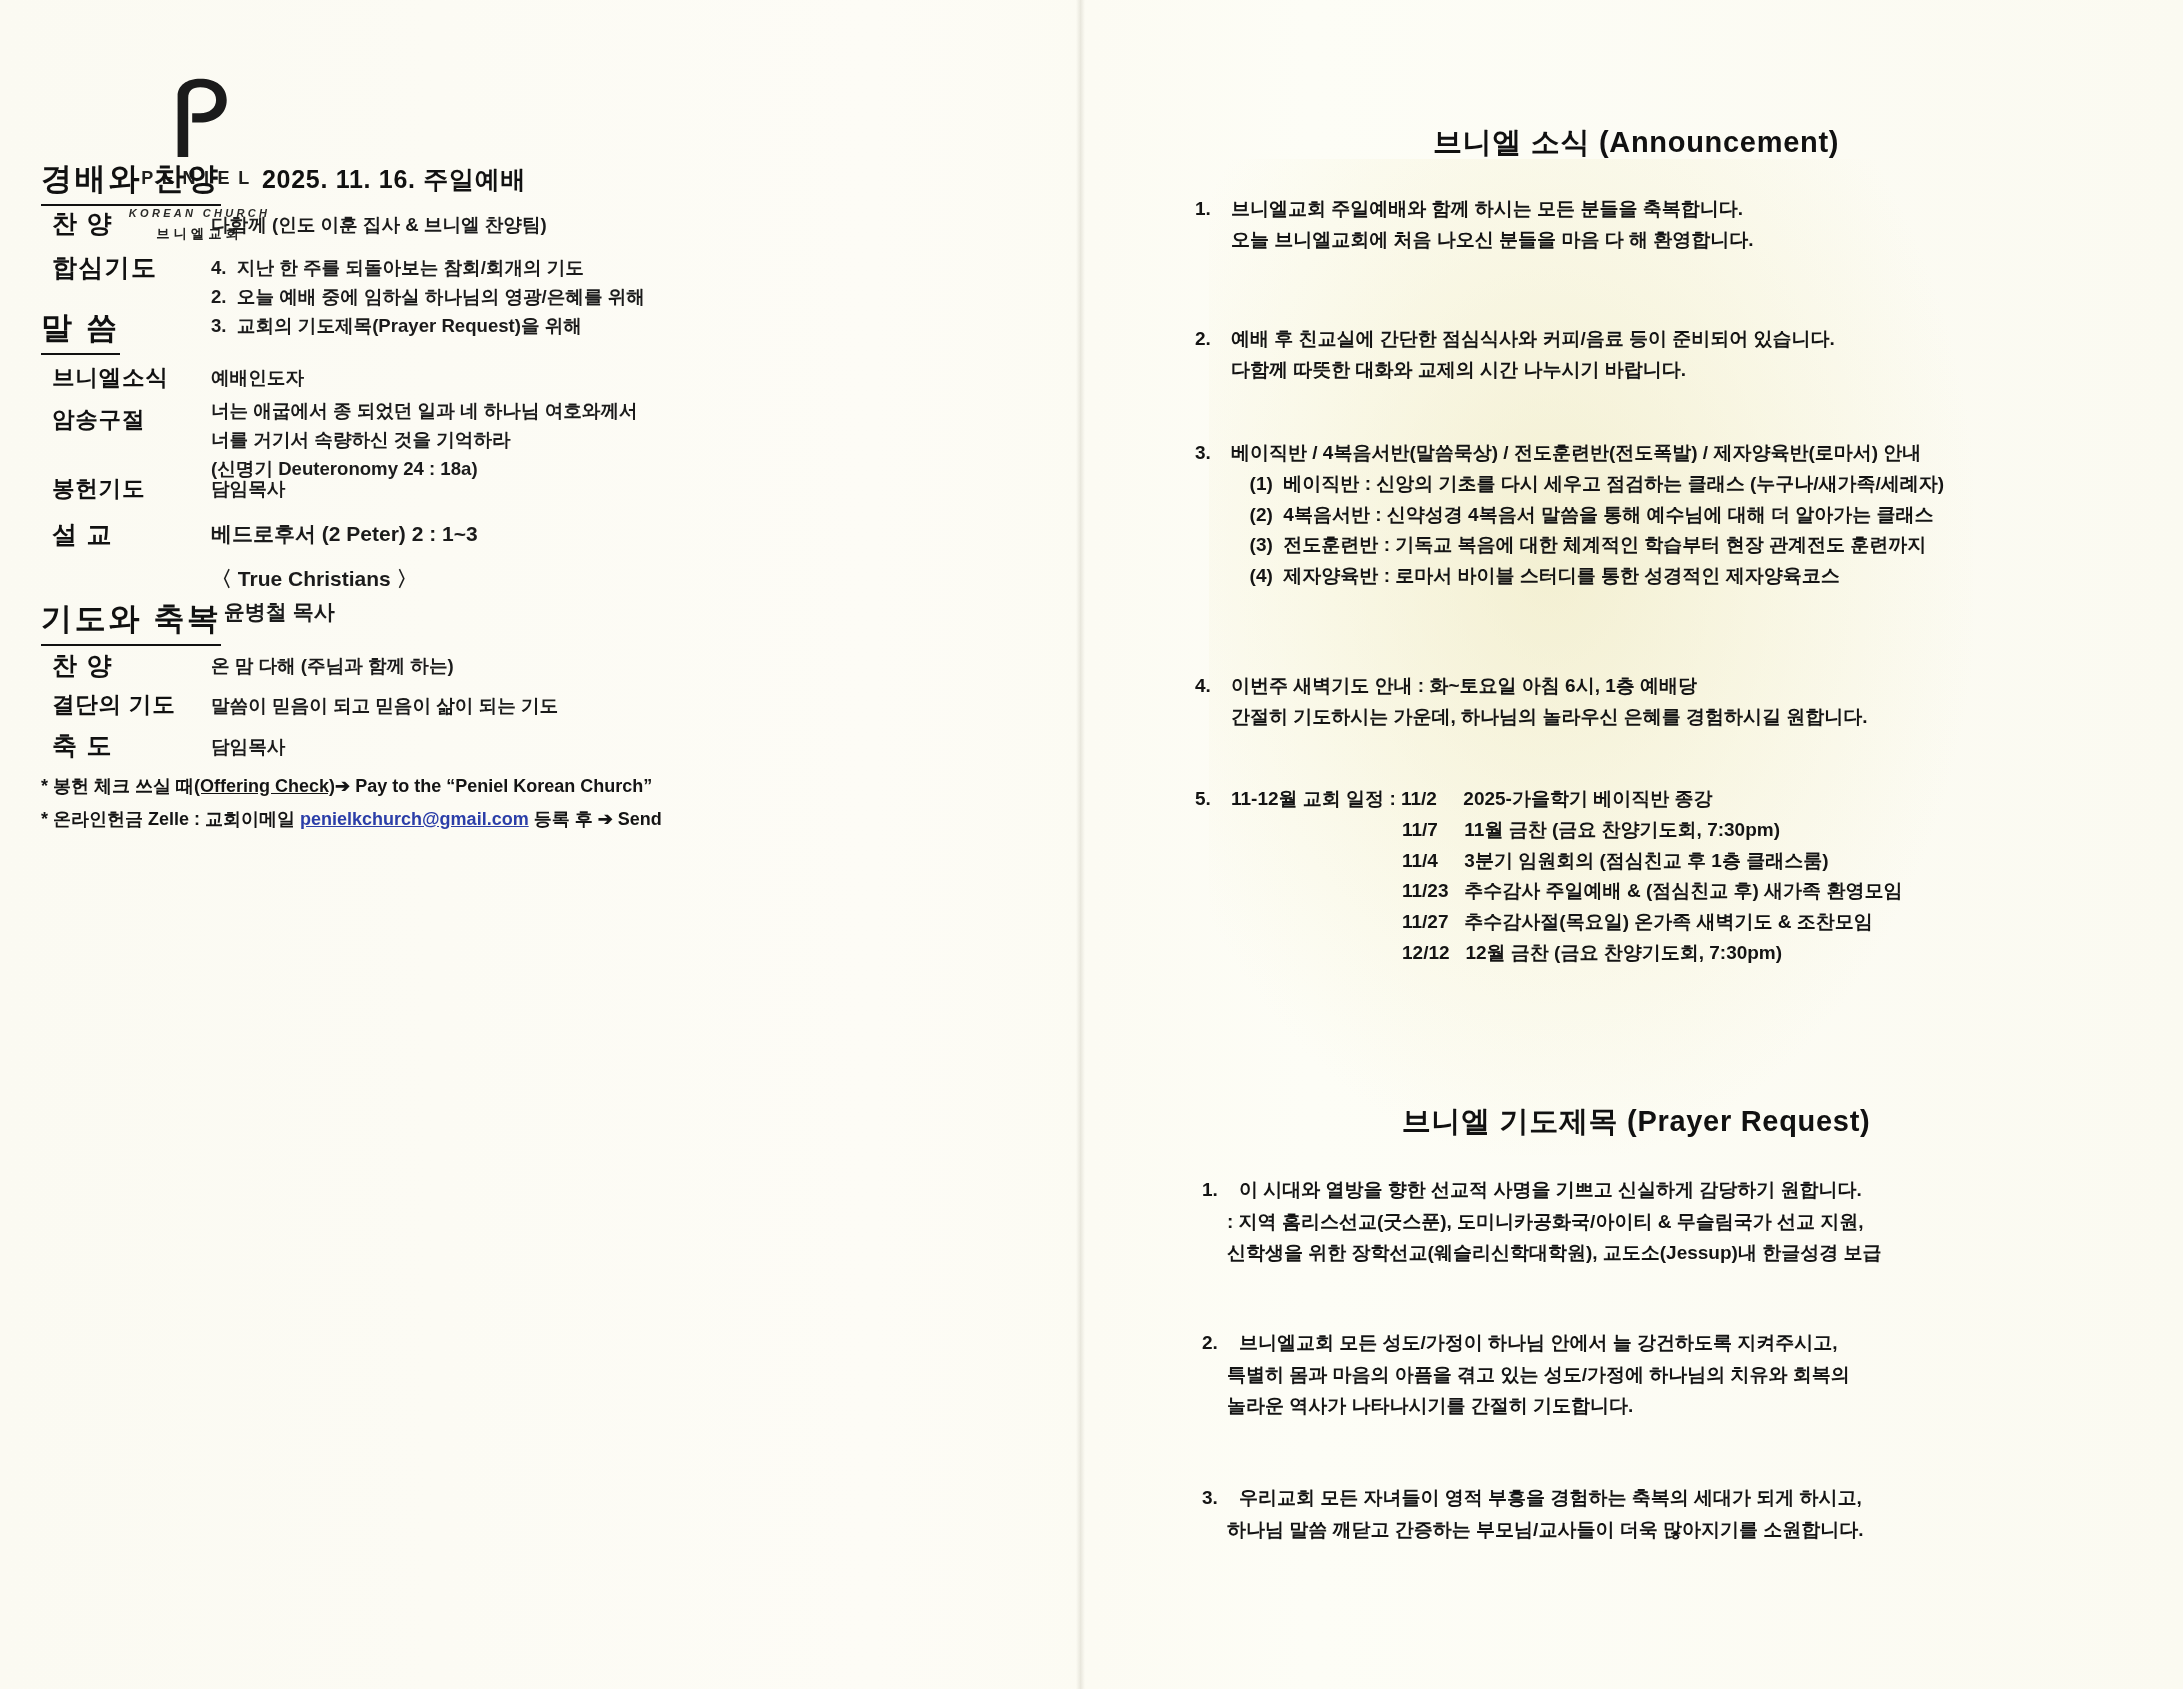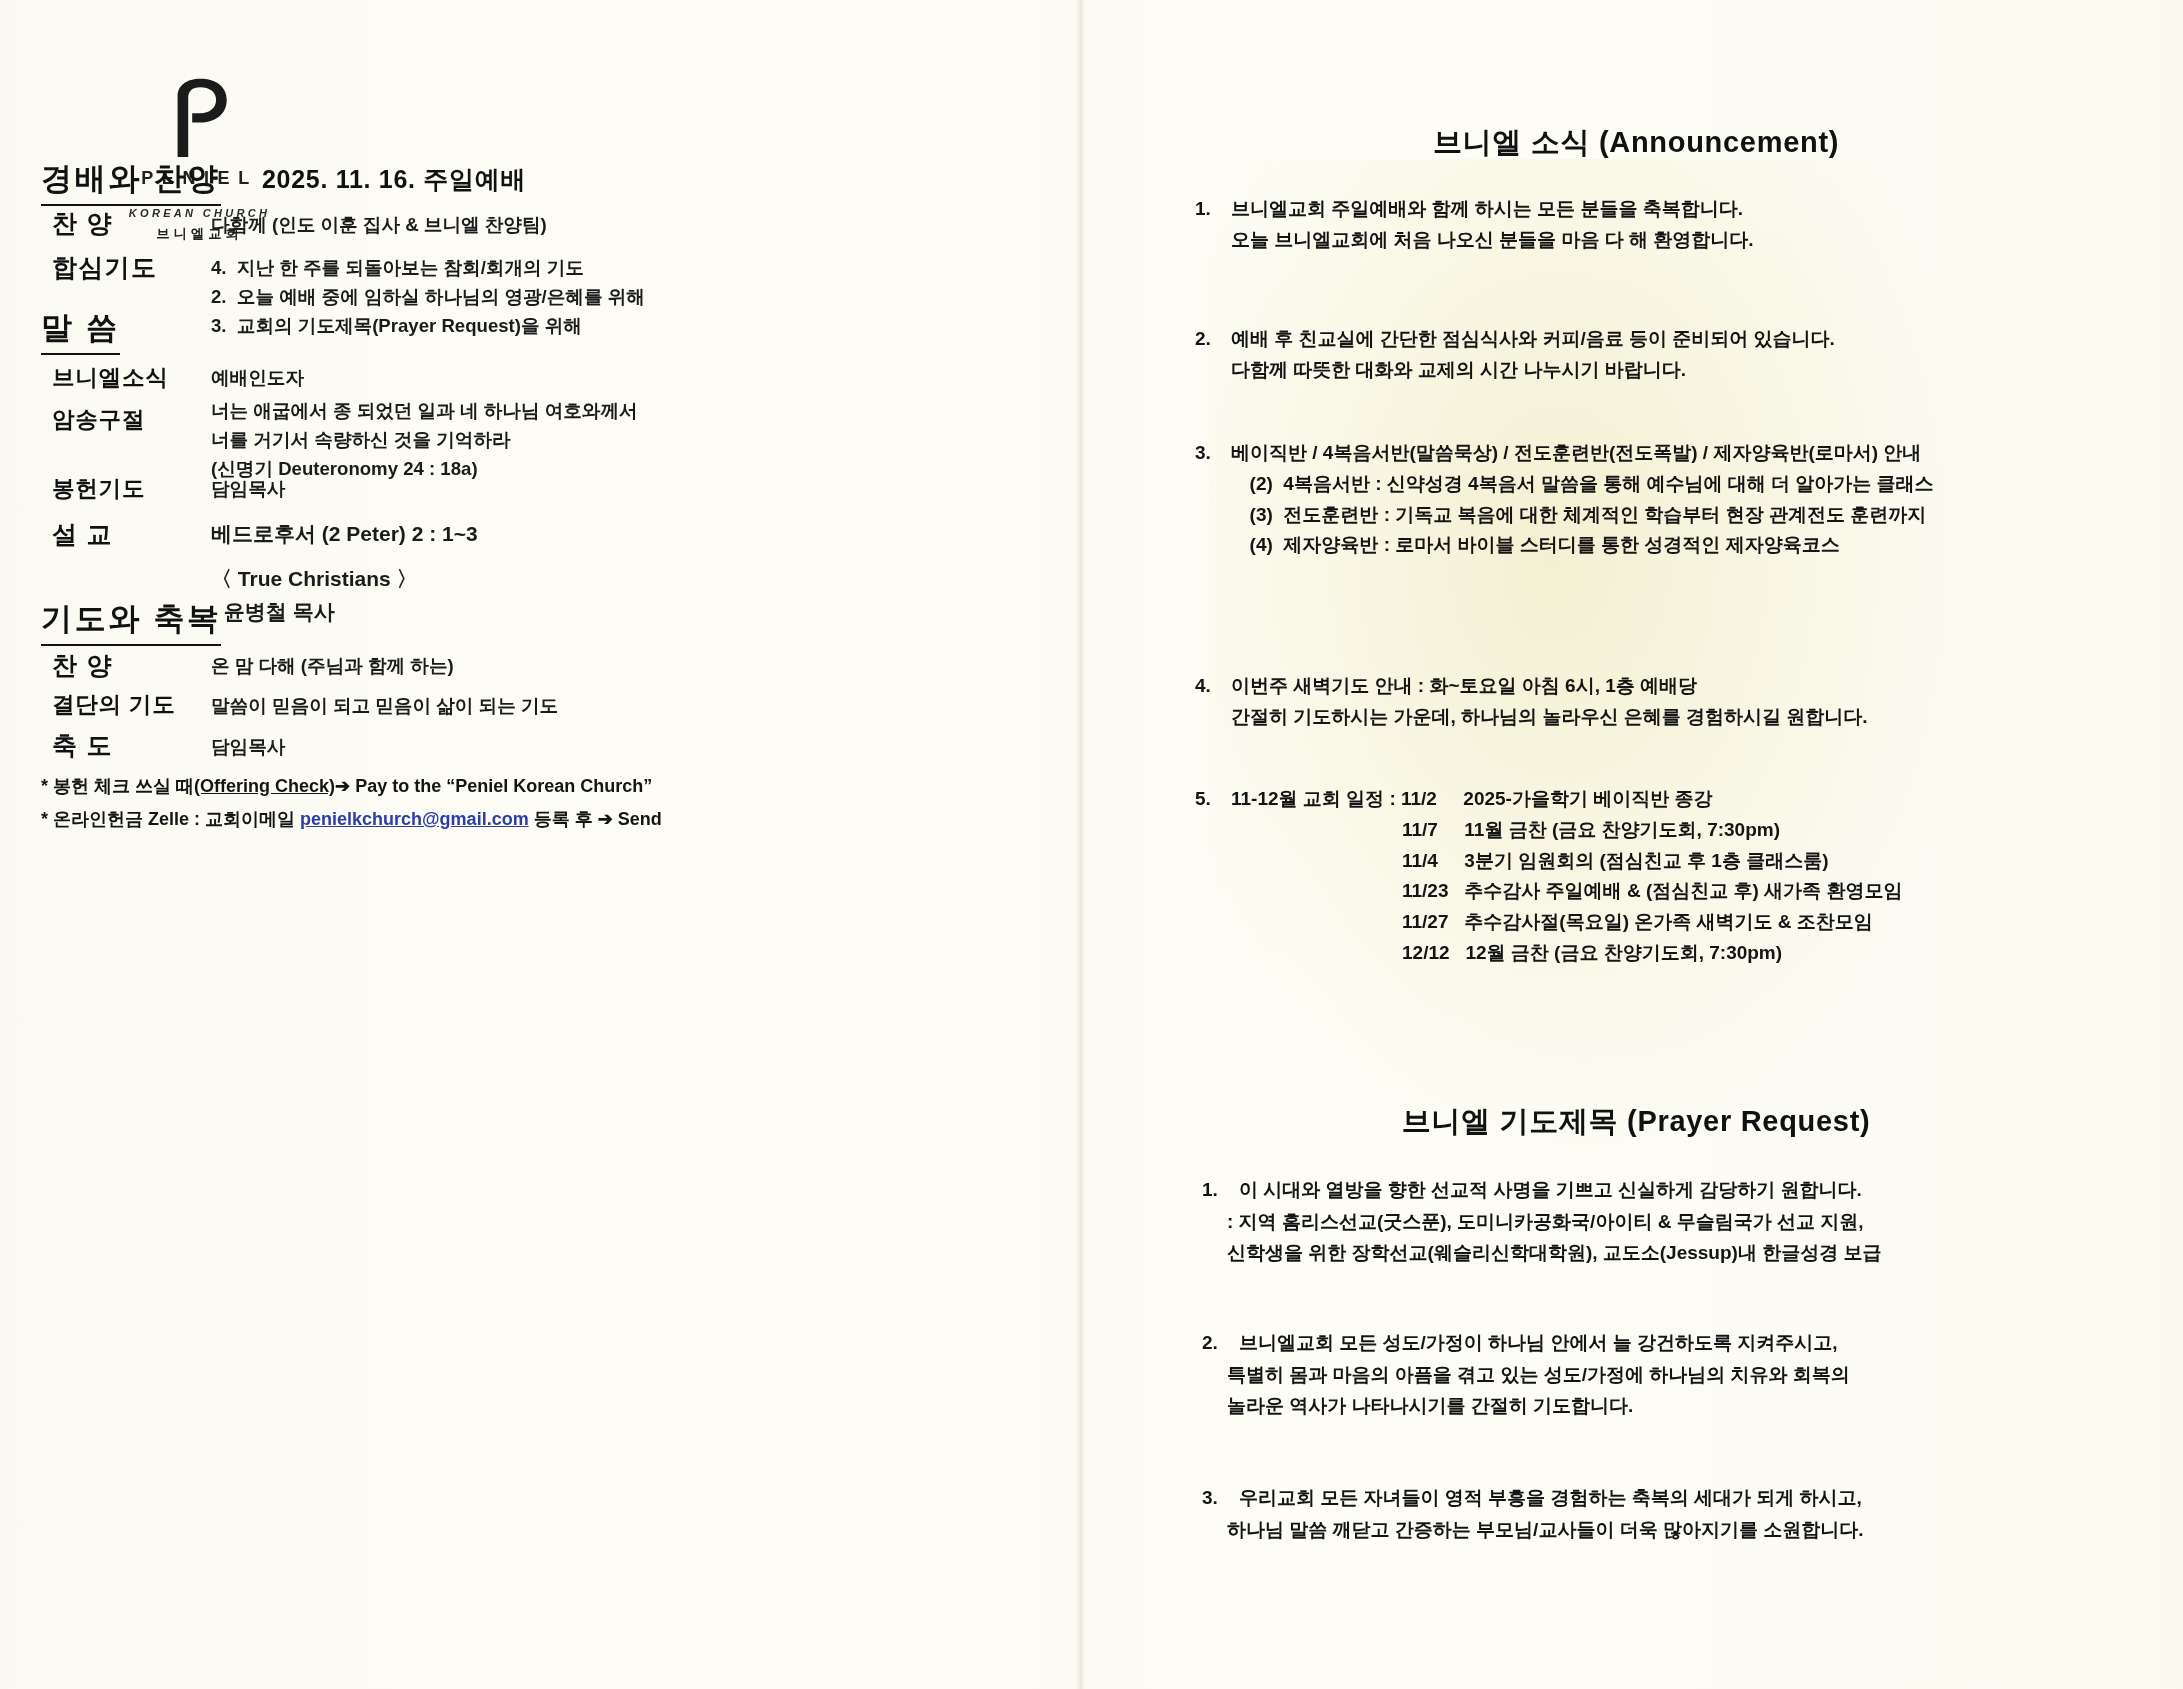--- a/index.html
+++ b/index.html
@@ -271,20 +271,21 @@
       <div class="ann-body">
         <span class="ln">예배 후 친교실에 간단한 점심식사와 커피/음료 등이 준비되어 있습니다.</span>
         <span class="ln">다함께 따뜻한 대화와 교제의 시간 나누시기 바랍니다.</span>
       </div>
     </div>
 
     <div class="ann-item" style="left:106px; top:438px; width:983px;">
       <div class="ann-num">3.</div>
       <div class="ann-body">
         <span class="ln">베이직반 / 4복음서반(말씀묵상) / 전도훈련반(전도폭발) / 제자양육반(로마서) 안내</span>
+        <span class="sub-ln" style="margin-left:18.6px;">(1)  베이직반 : 신앙의 기초를 다시 세우고 점검하는 클래스 (누구나/새가족/세례자)</span>
         <span class="sub-ln" style="margin-left:18.6px;">(2)  4복음서반 : 신약성경 4복음서 말씀을 통해 예수님에 대해 더 알아가는 클래스</span>
         <span class="sub-ln" style="margin-left:18.6px;">(3)  전도훈련반 : 기독교 복음에 대한 체계적인 학습부터 현장 관계전도 훈련까지</span>
         <span class="sub-ln" style="margin-left:18.6px;">(4)  제자양육반 : 로마서 바이블 스터디를 통한 성경적인 제자양육코스</span>
       </div>
     </div>
 
     <div class="ann-item" style="left:106px; top:671px; width:969px;">
       <div class="ann-num">4.</div>
       <div class="ann-body">
         <span class="ln">이번주 새벽기도 안내 : 화~토요일 아침 6시, 1층 예배당</span>

